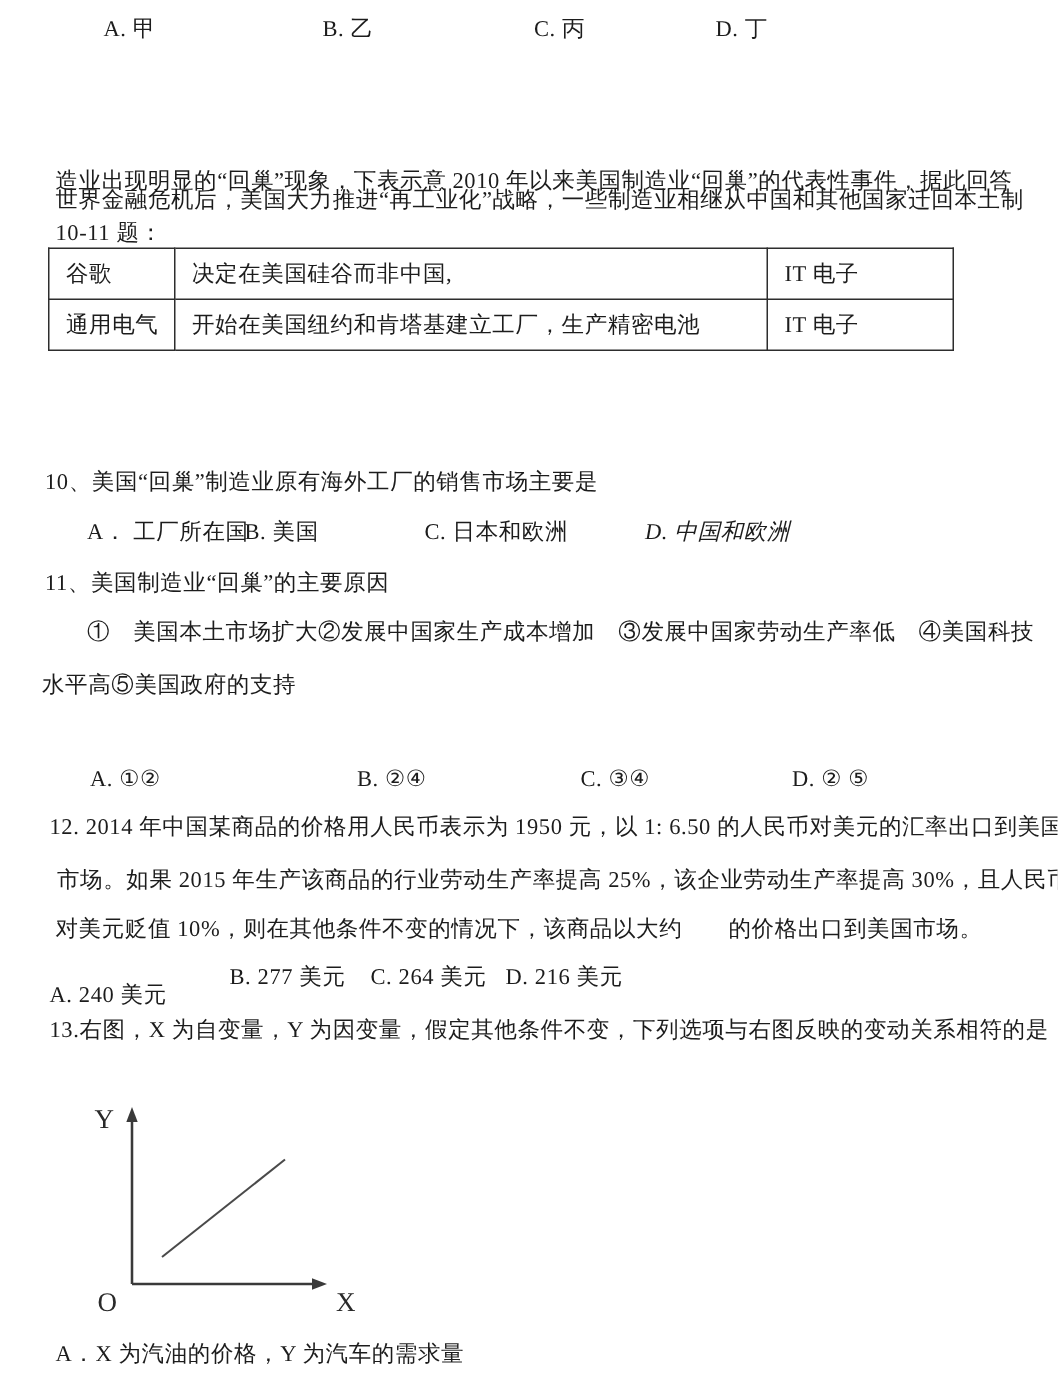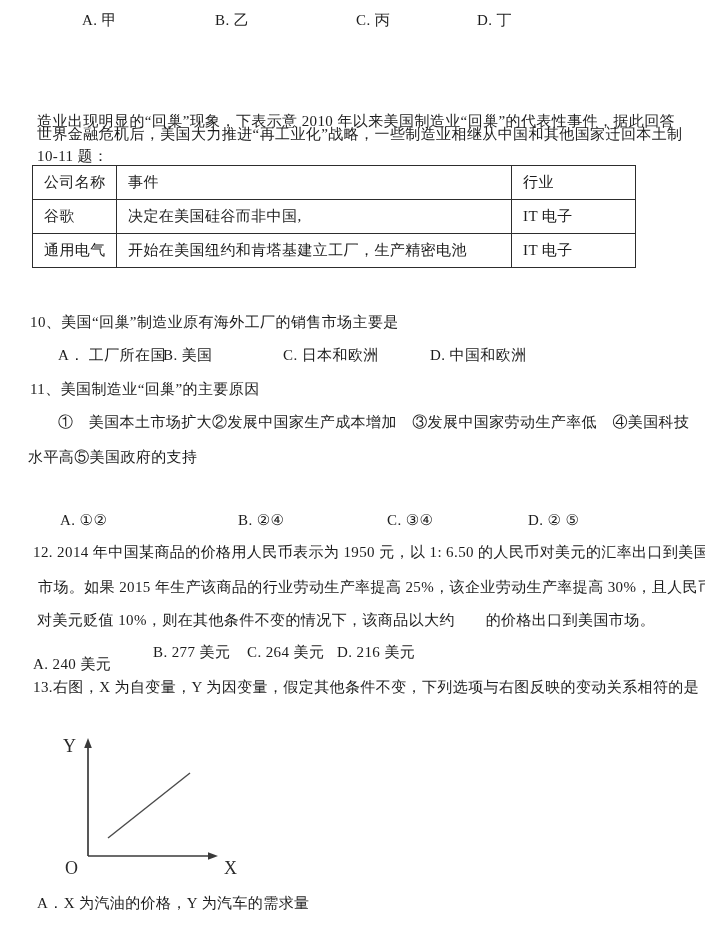--- a/index.html
+++ b/index.html
@@ -38,59 +38,54 @@
   }
   .figure-wrap { position: absolute; left: 55px; top: 731px; width: 210px; height: 150px; }
   svg text {
     font-family: "Liberation Serif", "DejaVu Serif", serif;
     fill: #2a2a2a;
   }
 </style>
 </head>
 <body>
 
-<span class="opt" style="left:82px; top:10px;">A. 甲</span>
+<span class="opt" style="left:69px; top:10px;">A. 甲</span>
 <span class="opt" style="left:215px; top:10px;">B. 乙</span>
 <span class="opt" style="left:356px; top:10px;">C. 丙</span>
 <span class="opt" style="left:477px; top:10px;">D. 丁</span>
 
 <div class="line" style="left:37px; top:76px;margin-top:48px;">世界金融危机后，美国大力推进“再工业化”战略，一些制造业相继从中国和其他国家迁回本土制</div>
 <div class="line" style="left:37px; top:111px;">造业出现明显的“回巢”现象，下表示意 2010 年以来美国制造业“回巢”的代表性事件，据此回答</div>
 <div class="line" style="left:37px; top:146px;">10-11 题：</div>
 
 <table class="recall">
   <colgroup>
       <col style="width:84px">
       <col style="width:395px">
       <col style="width:124px">
     </colgroup>
   <tbody>
-    <tr>
-      <td>公司名称</td>
-      <td>事件</td>
-      <td>行业</td>
-    </tr>
     <tr>
       <td>谷歌</td>
       <td>决定在美国硅谷而非中国,</td>
       <td>IT 电子</td>
     </tr>
     <tr>
       <td>通用电气</td>
       <td>开始在美国纽约和肯塔基建立工厂，生产精密电池</td>
       <td>IT 电子</td>
     </tr>
   </tbody>
 </table>
 
 <div class="line" style="left:30px; top:312px;">10、美国“回巢”制造业原有海外工厂的销售市场主要是</div>
 <span class="opt" style="left:58px;  top:345px;">A． 工厂所在国</span>
 <span class="opt" style="left:163px; top:345px;">B. 美国</span>
 <span class="opt" style="left:283px; top:345px;">C. 日本和欧洲</span>
-<span class="opt" style="left:430px; top:345px;">D. 中国和欧洲</span>
+<span class="opt" style="left:430px; top:345px;font-style:italic;">D. 中国和欧洲</span>
 
 <div class="line" style="left:30px; top:379px;">11、美国制造业“回巢”的主要原因</div>
 <div class="line" style="left:58px; top:412px;">①　美国本土市场扩大②发展中国家生产成本增加　③发展中国家劳动生产率低　④美国科技</div>
 <div class="line" style="left:28px; top:447px;">水平高⑤美国政府的支持</div>
 <span class="opt" style="left:60px;  top:510px;">A. ①②</span>
 <span class="opt" style="left:238px; top:510px;">B. ②④</span>
 <span class="opt" style="left:387px; top:510px;">C. ③④</span>
 <span class="opt" style="left:528px; top:510px;">D. ② ⑤</span>
 
 <div class="line" style="left:33px; top:542px;">12. 2014 年中国某商品的价格用人民币表示为 1950 元，以 1: 6.50 的人民币对美元的汇率出口到美国</div>

